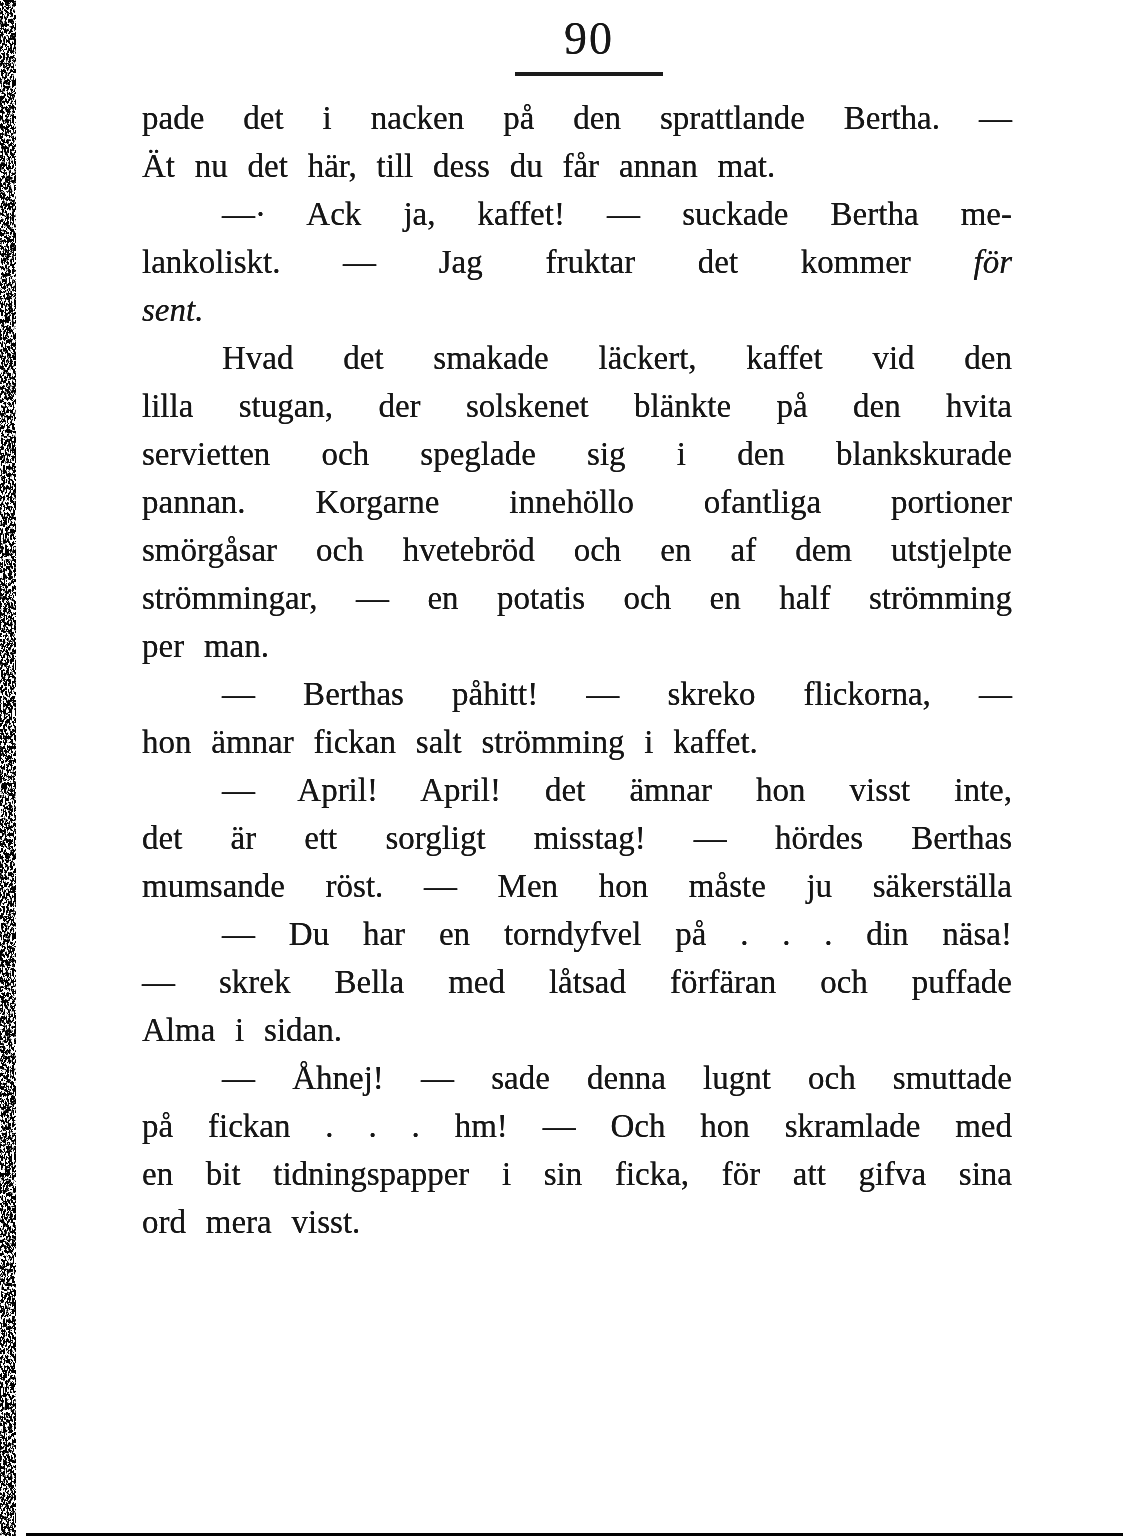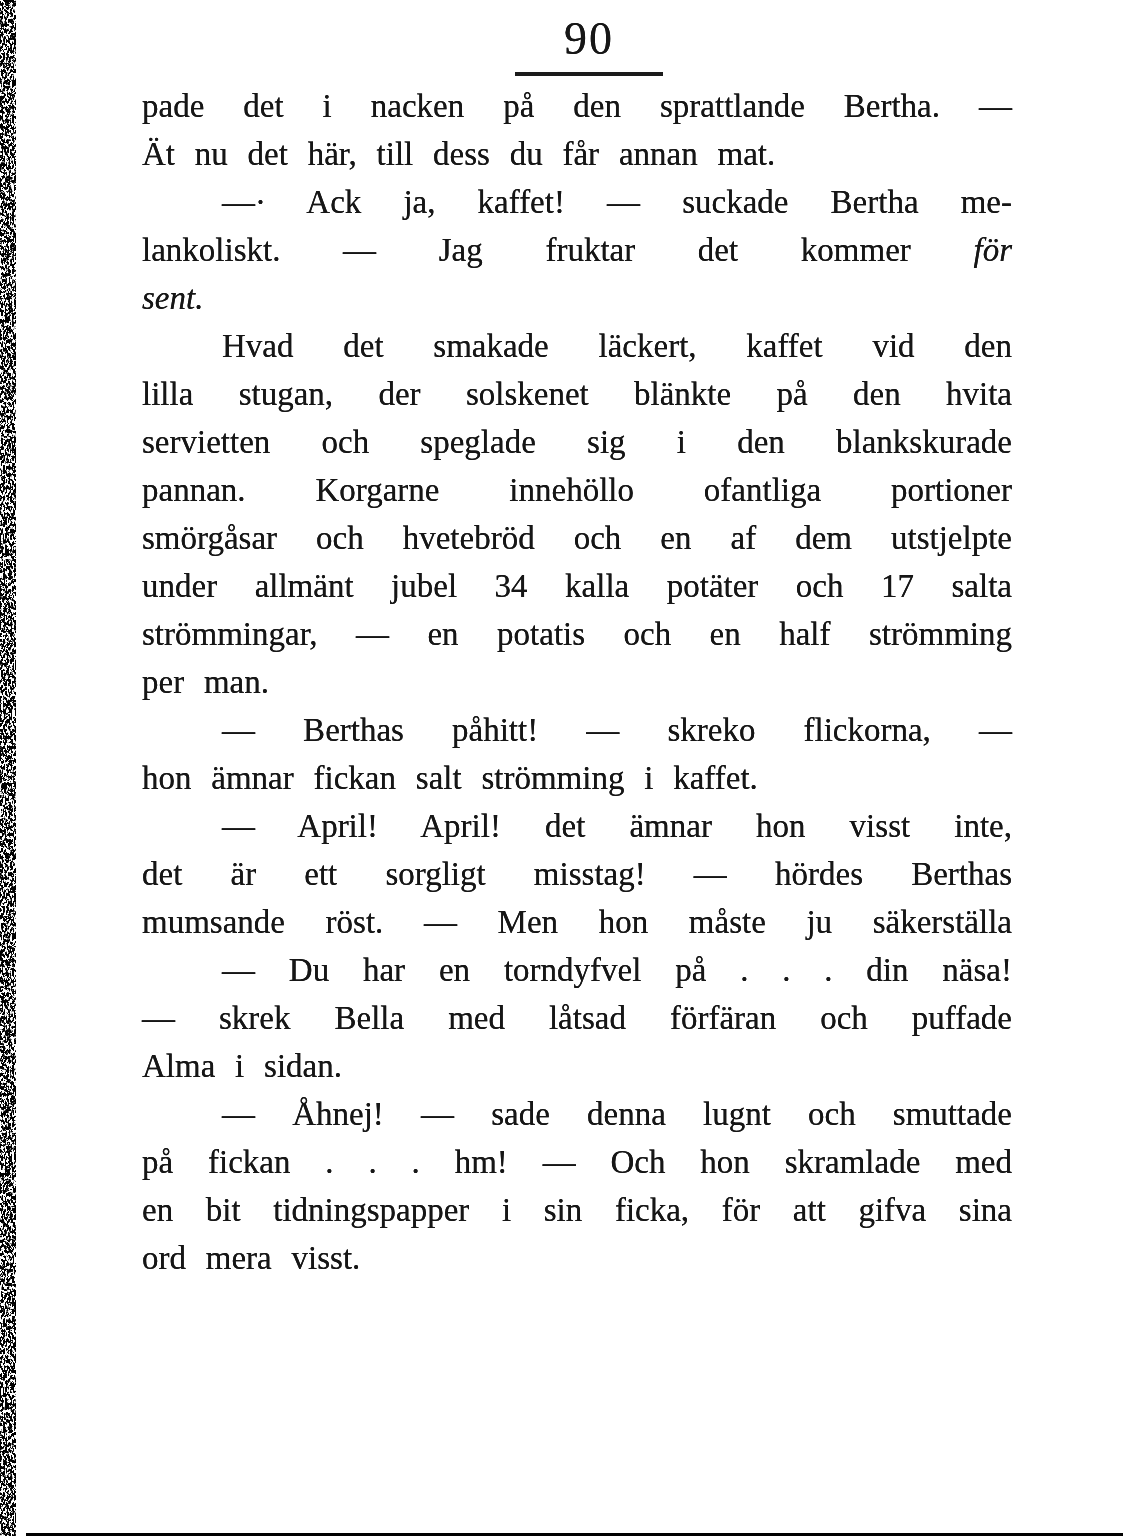--- a/index.html
+++ b/index.html
@@ -51,21 +51,21 @@
   }
   .page-number-rule {
     width: 148px;
     height: 4px;
     background: var(--rule, #1b1b1b);
     margin: 7px auto 0 auto;
   }
 
   .text-block {
     position: absolute;
-    top: 82px;
+    top: 94px;
     left: 142px;
     width: 870px;
   }
   .line {
     font-size: 33px;
     line-height: 48px;
     height: 48px;
     text-align: justify;
     text-align-last: justify;
     text-shadow: 0 0 0.6px currentColor;
@@ -104,21 +104,20 @@
     <div class="line"><span>pade det i nacken på den sprattlande Bertha. —</span></div>
     <div class="line last"><span>Ät nu det här, till dess du får annan mat.</span></div>
     <div class="line indent"><span>—· Ack ja, kaffet! — suckade Bertha me-</span></div>
     <div class="line"><span>lankoliskt. — Jag fruktar det kommer </span><i>för</i></div>
     <div class="line last"><i>sent.</i></div>
     <div class="line indent"><span>Hvad det smakade läckert, kaffet vid den</span></div>
     <div class="line"><span>lilla stugan, der solskenet blänkte på den hvita</span></div>
     <div class="line"><span>servietten och speglade sig i den blankskurade</span></div>
     <div class="line"><span>pannan. Korgarne innehöllo ofantliga portioner</span></div>
     <div class="line"><span>smörgåsar och hvetebröd och en af dem utstjelpte</span></div>
-    <div class="line"><span>under allmänt jubel 34 kalla potäter och 17 salta</span></div>
     <div class="line"><span>strömmingar, — en potatis och en half strömming</span></div>
     <div class="line last"><span>per man.</span></div>
     <div class="line indent"><span>— Berthas påhitt! — skreko flickorna, —</span></div>
     <div class="line last"><span>hon ämnar fickan salt strömming i kaffet.</span></div>
     <div class="line indent"><span>— April! April! det ämnar hon visst inte,</span></div>
     <div class="line"><span>det är ett sorgligt misstag! — hördes Berthas</span></div>
     <div class="line"><span>mumsande röst. — Men hon måste ju säkerställa</span></div>
     <div class="line indent"><span>— Du har en torndyfvel på . . . din näsa!</span></div>
     <div class="line"><span>— skrek Bella med låtsad förfäran och puffade</span></div>
     <div class="line last"><span>Alma i sidan.</span></div>

